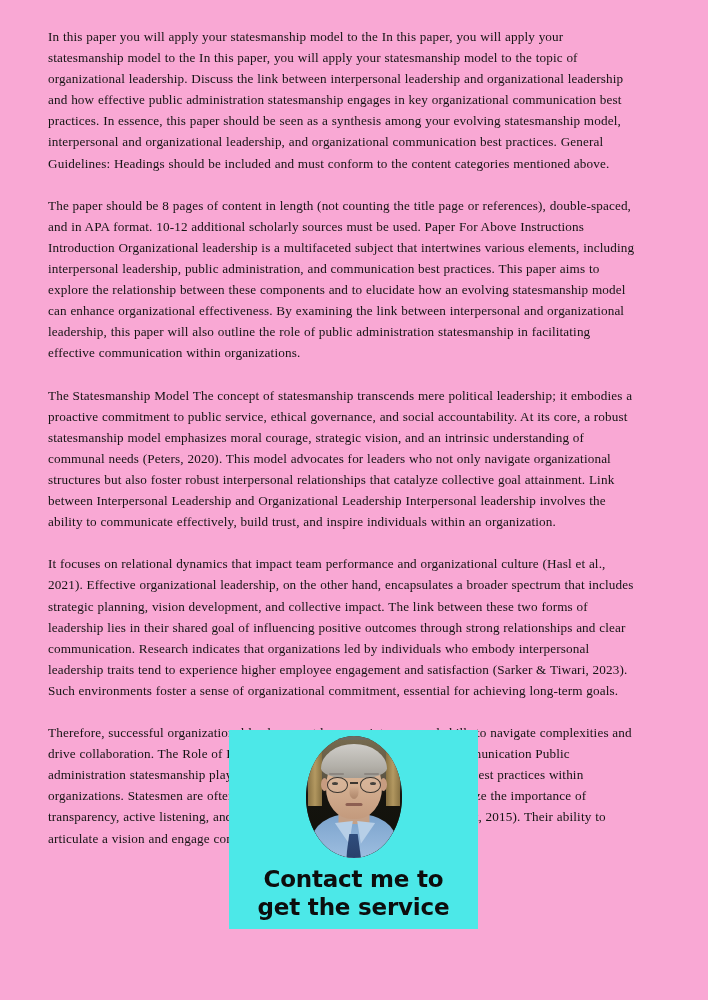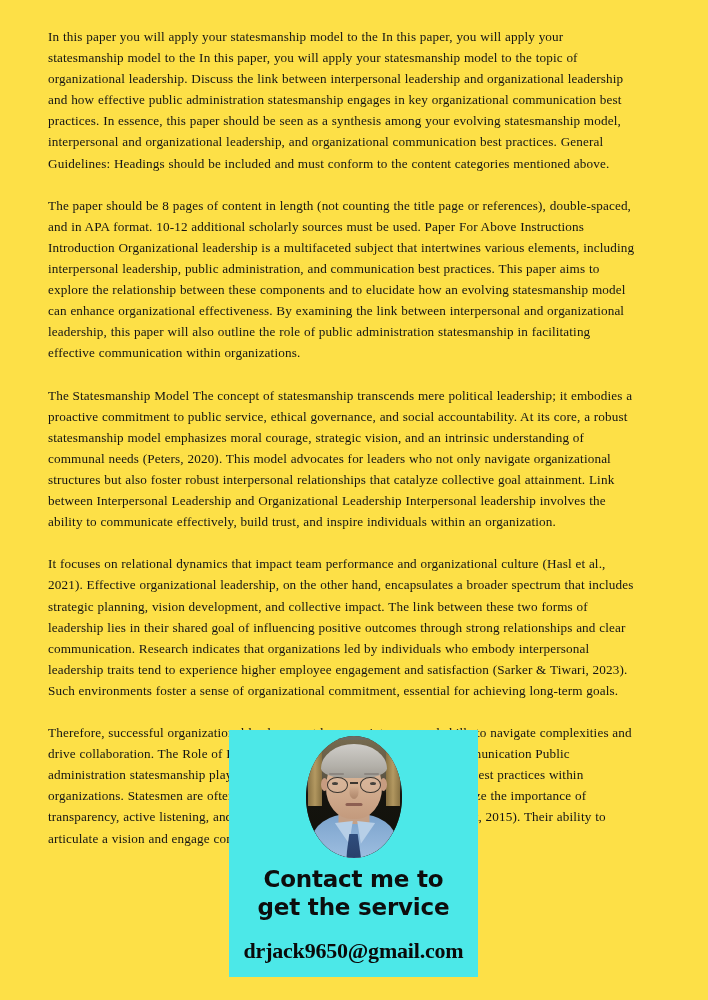--- a/index.html
+++ b/index.html
@@ -13,21 +13,21 @@
     position: relative;
     overflow: hidden;
     font-family: "Liberation Serif", "DejaVu Serif", serif;
   }
 
   #page {
     position: absolute;
     left: 0; top: 0;
     width: 708px;
     height: 1000px;
-    background: #fde047;
+    background: #f9a8d4;
   }
 
   #doc-body {
     position: absolute;
     left: 48px;
     top: 26px;
     width: 588px;
   }
 
   .para {
@@ -41,21 +41,21 @@
     word-spacing: 0.02em;
   }
   .para:last-child { margin-bottom: 0; }
 
   
   #contact-overlay {
     position: absolute;
     left: 229px;
     top: 730px;
     width: 249px;
-    height: 247px;
+    height: 199px;
     background: #4ce8e8;
     overflow: hidden;
     display: flex;
     flex-direction: column;
     align-items: center;
     z-index: 20;
   }
 
   #portrait {
     position: relative;

